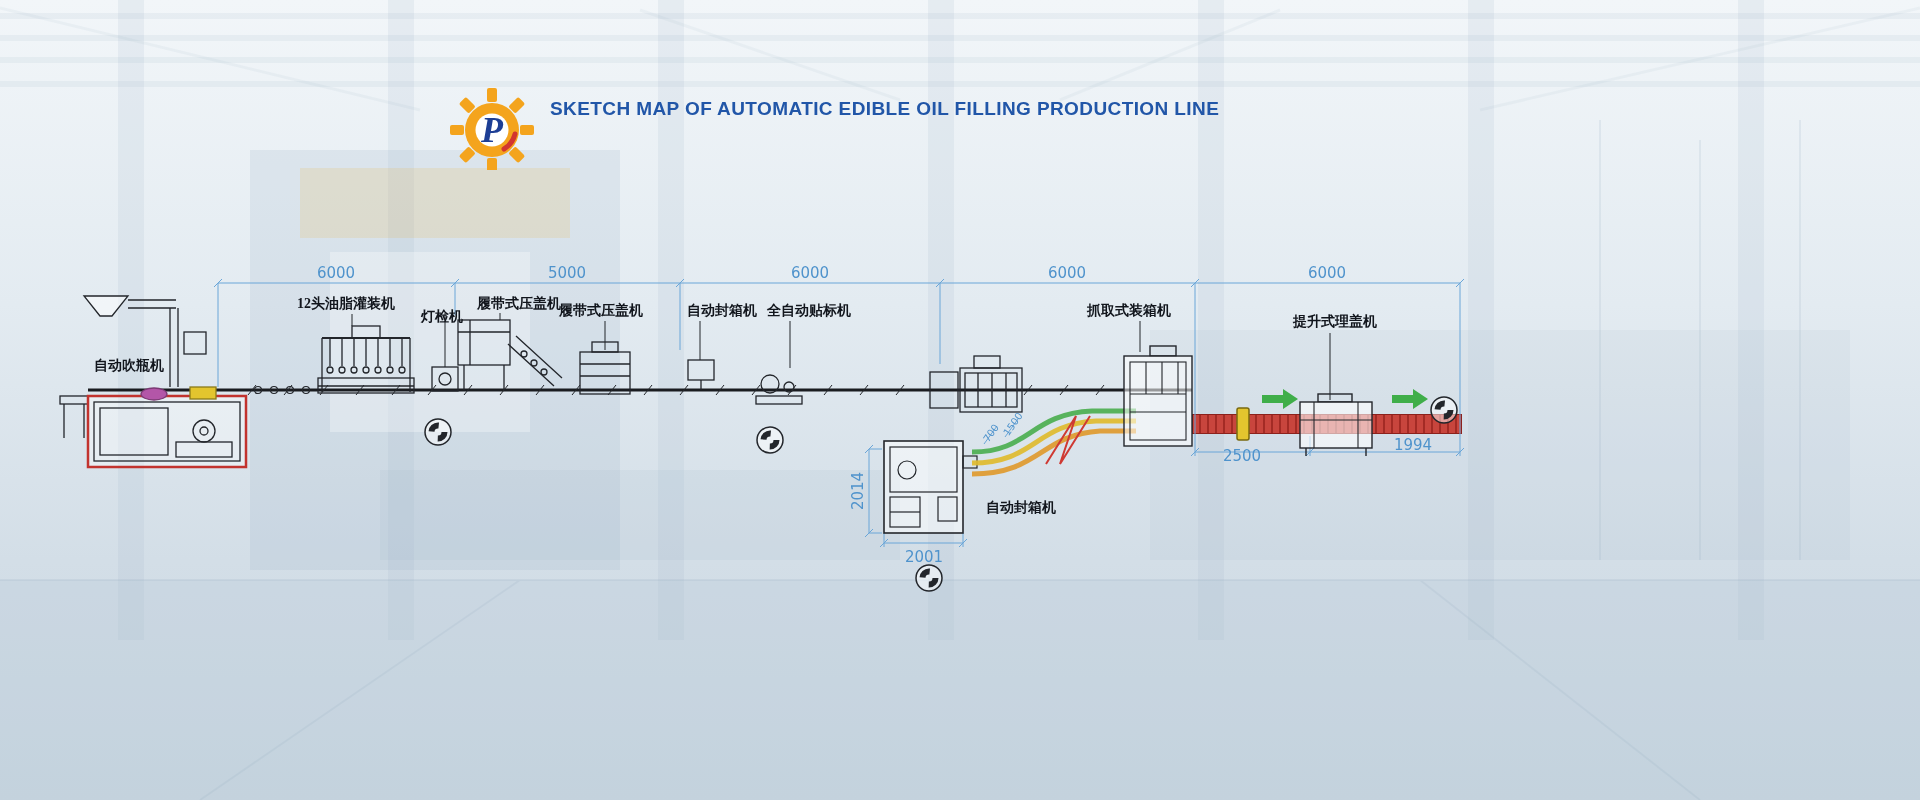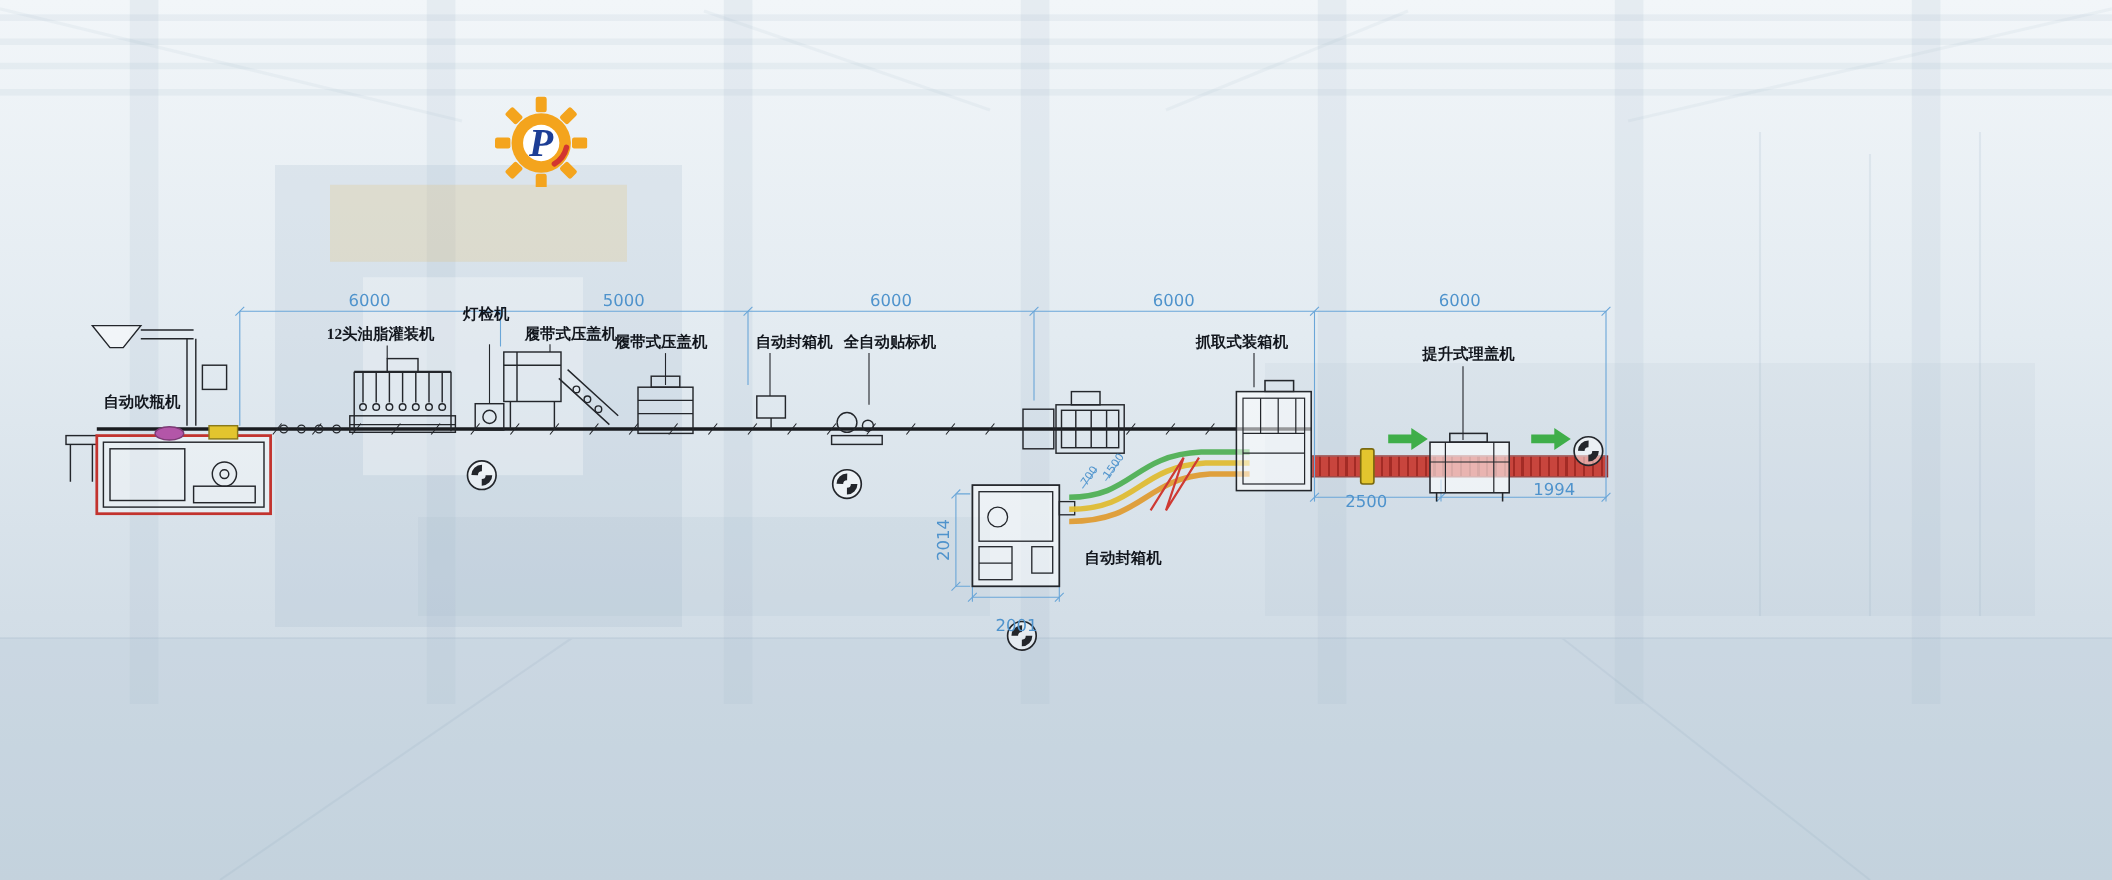--- a/index.html
+++ b/index.html
@@ -126,20 +126,21 @@
               <rect x="37" y="2" width="10" height="14" rx="2"></rect>
             </g>
           <circle cx="42" cy="44" r="27"></circle>
         </g>
         <circle cx="42" cy="44" r="16.5" fill="#ffffff"></circle>
         <path d="M54,63 a24,24 0 0 0 11,-15" stroke="#d23530" stroke-width="5" fill="none" stroke-linecap="round"></path>
       </svg>
       <span class="logo-letter">P</span>
     </div>
     <div class="titles">
+      <div class="title-en">SKETCH MAP OF AUTOMATIC EDIBLE OIL FILLING PRODUCTION LINE</div>
     </div>
   </div>
 
   <div class="red-conveyor"></div>
 
   <svg class="diagram" width="1920" height="800" viewBox="0 0 1920 800">
 
     <g stroke="#6aa6d8" stroke-width="1" fill="none">
       <path d="M218,283 H1460"></path>
       <path d="M214,287 L222,279 M451,287 L459,279 M676,287 L684,279 M936,287 L944,279 M1191,287 L1199,279 M1456,287 L1464,279"></path>
@@ -310,34 +311,34 @@
       </g>
       <g>
         <circle cx="1444" cy="410" r="13" stroke="#23262b" stroke-width="1.5" fill="rgba(255,255,255,0.5)"></circle>
         <circle cx="1444" cy="410" r="6.5" stroke="#23262b" stroke-width="6" fill="none" stroke-dasharray="10.2 10.2"></circle>
       </g>
     </g>
   </svg>
 
   <div class="mlabel" style="left:94px;top:357px">自动吹瓶机</div>
   <div class="mlabel" style="left:297px;top:295px">12头油脂灌装机</div>
-  <div class="mlabel" style="left:421px;top:277px">灯检机</div>
+  <div class="mlabel" style="left:421px;top:308px">灯检机</div>
   <div class="mlabel" style="left:477px;top:295px">履带式压盖机</div>
   <div class="mlabel" style="left:559px;top:302px">履带式压盖机</div>
   <div class="mlabel" style="left:687px;top:302px">自动封箱机</div>
   <div class="mlabel" style="left:767px;top:302px">全自动贴标机</div>
   <div class="mlabel" style="left:1087px;top:302px">抓取式装箱机</div>
   <div class="mlabel" style="left:1293px;top:313px">提升式理盖机</div>
   <div class="mlabel" style="left:986px;top:499px">自动封箱机</div>
 
   <div class="dim" style="left:336px;top:264px">6000</div>
   <div class="dim" style="left:567px;top:264px">5000</div>
   <div class="dim" style="left:810px;top:264px">6000</div>
   <div class="dim" style="left:1067px;top:264px">6000</div>
   <div class="dim" style="left:1327px;top:264px">6000</div>
   <div class="dim" style="left:1242px;top:447px">2500</div>
   <div class="dim" style="left:1413px;top:436px">1994</div>
   <div class="dim rot90" style="left:858px;top:491px">2014</div>
-  <div class="dim" style="left:924px;top:560px">2001</div>
+  <div class="dim" style="left:924px;top:548px">2001</div>
   <div class="dim tiny" style="left:991px;top:433px">700</div>
   <div class="dim tiny" style="left:1013px;top:424px">1500</div>
 
 </div>
 
 </body></html>

